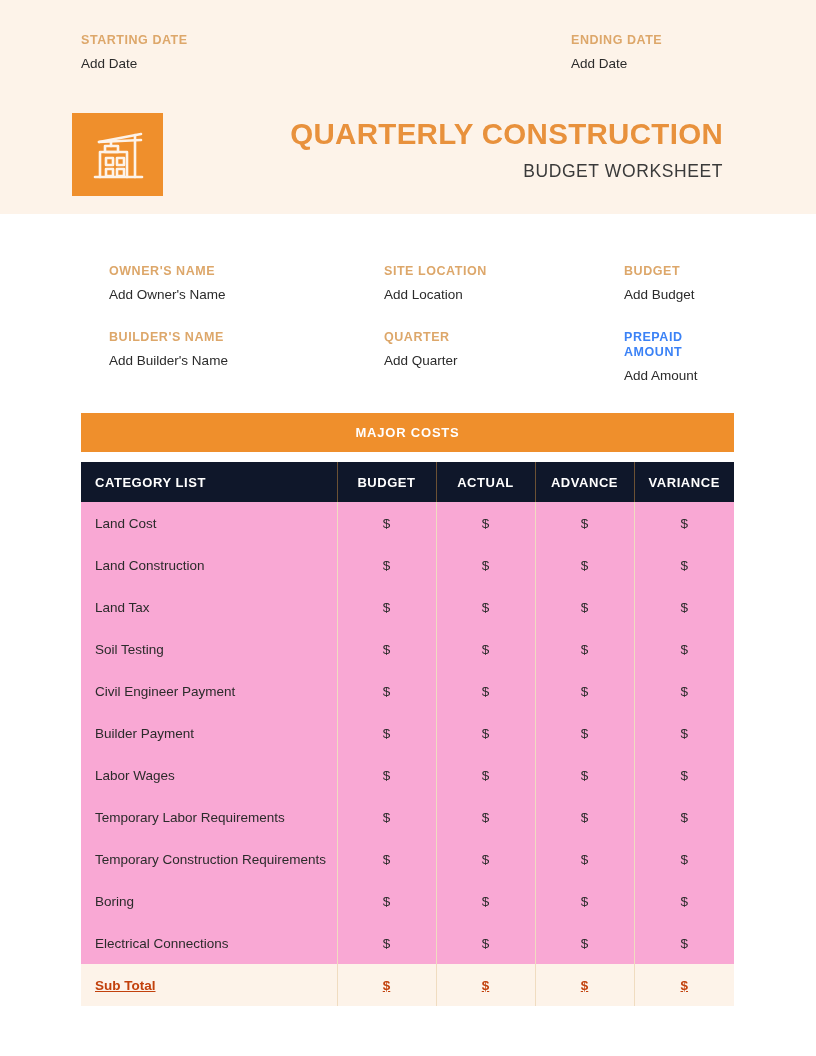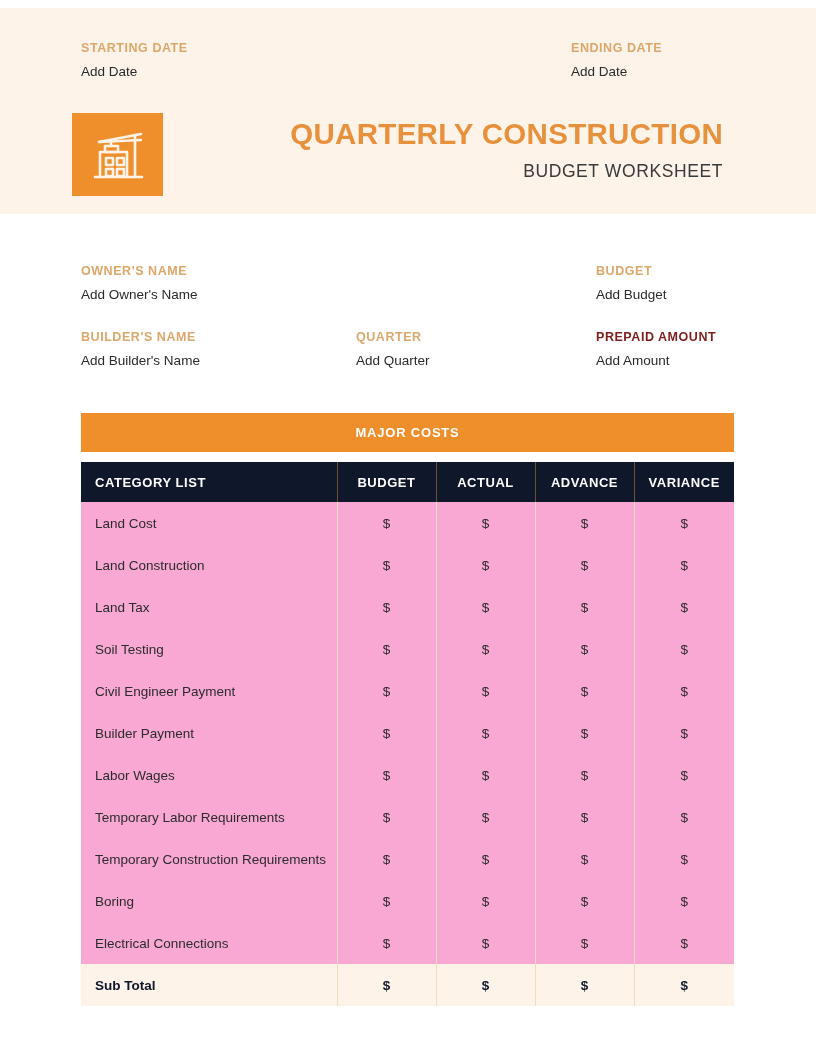--- a/index.html
+++ b/index.html
@@ -16,21 +16,21 @@
     position: relative;
     width: 816px;
     height: 1056px;
     overflow: hidden;
     background: #ffffff;
   }
 
   
   .date-band {
     position: absolute;
-    left: 0; top: 8px;
+    left: 0; top: 0;
     width: 816px;
     height: 108px;
     background: #fdf3e9;
     border-bottom: 2px solid #d946ef;
   }
   .date-field { position: absolute; top: 33px; }
   .date-field.start { left: 81px; }
   .date-field.end   { left: 571px; }
   .field-label {
     font-size: 12.5px;
@@ -88,25 +88,25 @@
     white-space: nowrap;
   }
 
   
   .info-grid {
     position: absolute;
     left: 81px; top: 264px;
     width: 660px;
   }
   .info-row { position: relative; height: 66px; }
-  .info-cell { position: absolute; top: 0; }
+  .info-cell { position: absolute; top: 0; margin-left: 28px; }
   .info-cell.c1 { left: 0px; }
   .info-cell.c2 { left: 275px; }
   .info-cell.c3 { left: 515px; }
-  .info-cell .field-label.faded { color: #7f1d1d; }
+  .info-cell .field-label.faded { color: #3b82f6; }
 
   
   .table-wrap {
     position: absolute;
     left: 81px; top: 413px;
     width: 653px;
   }
   .major-bar {
     height: 39px;
     background: #ef8f2c;
@@ -154,21 +154,22 @@
     text-align: left;
     padding-left: 14px;
     line-height: 17px;
   }
   td.amt { text-align: center; }
 
   tbody tr.subtotal td {
     background: #fdf3e9;
     font-weight: bold;
     font-size: 13.5px;
-    color: #0f172a;
+    color: #c2410c;
+    text-decoration: underline;
   }
 </style>
 </head>
 <body>
 
 <div class="page">
 
   <div class="date-band">
     <div class="date-field start">
       <div class="field-label">STARTING DATE</div>
@@ -208,20 +209,24 @@
       <div class="title-main">QUARTERLY CONSTRUCTION</div>
       <div class="title-sub">BUDGET WORKSHEET</div>
     </div>
   </div>
 
   <div class="info-grid">
     <div class="info-row">
       <div class="info-cell c1">
         <div class="field-label">OWNER'S NAME</div>
         <div class="field-value">Add Owner's Name</div>
+      </div>
+      <div class="info-cell c2">
+        <div class="field-label">SITE LOCATION</div>
+        <div class="field-value">Add Location</div>
       </div>
       <div class="info-cell c3">
         <div class="field-label">BUDGET</div>
         <div class="field-value">Add Budget</div>
       </div>
     </div>
     <div class="info-row">
       <div class="info-cell c1">
         <div class="field-label">BUILDER'S NAME</div>
         <div class="field-value">Add Builder's Name</div>

